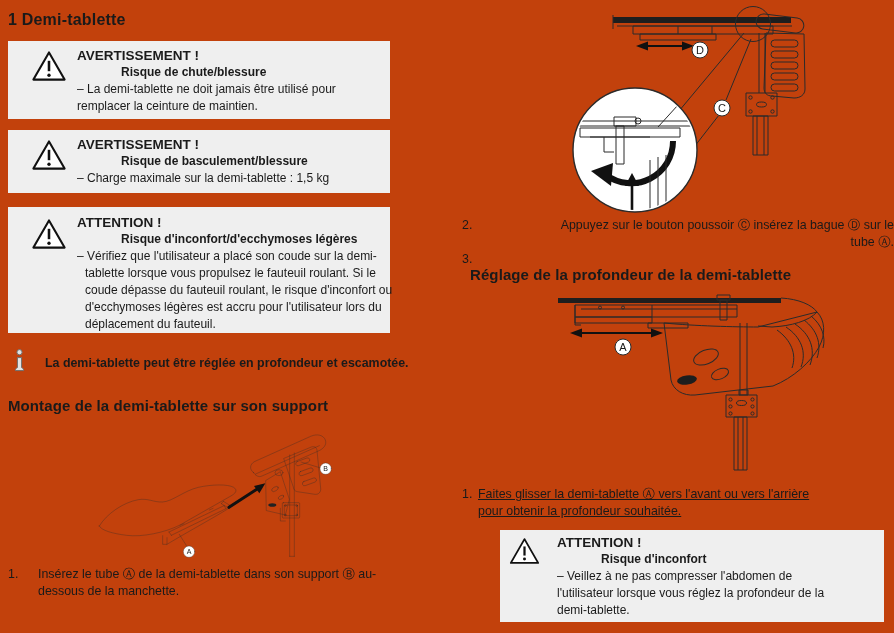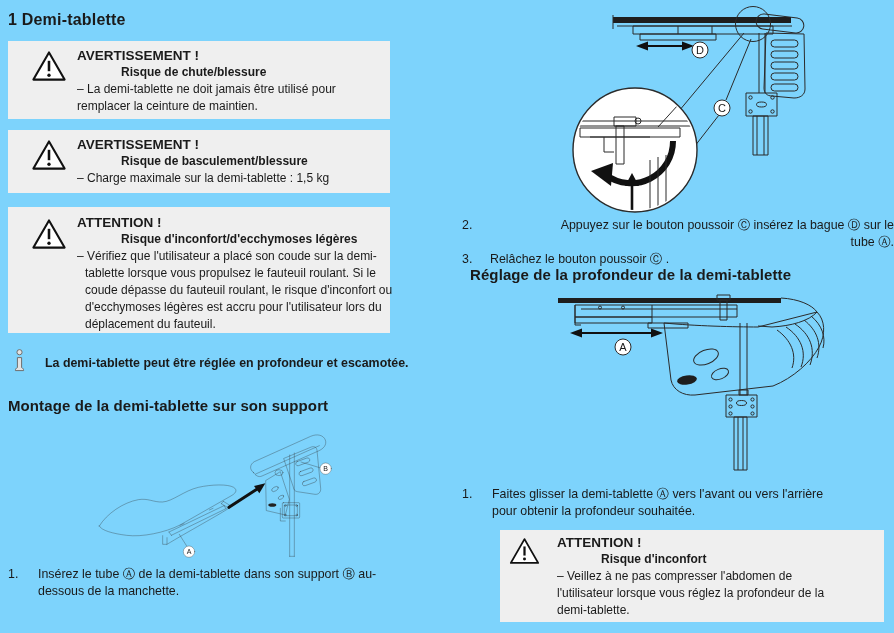--- a/index.html
+++ b/index.html
@@ -1,16 +1,16 @@
 <!DOCTYPE html>
 <html><head>
 <meta charset="utf-8">
 <style>
   html,body{margin:0;padding:0;background:#fff;}
-  .page{position:relative;width:894px;height:633px;background:#7dd3fc;overflow:hidden;
+  .page{position:relative;width:894px;height:633px;background:#c2410c;overflow:hidden;
         font-family:"Liberation Sans",sans-serif;color:#1a1a1a;}
   .title{position:absolute;left:8px;top:11px;font-size:16px;font-weight:bold;letter-spacing:.2px;}
   .h2{position:absolute;font-size:15px;font-weight:bold;letter-spacing:.1px;}
   .wbox{position:absolute;left:8px;width:382px;background:#efefef;}
   .wbox-r{position:absolute;background:#efefef;}
   .wicon{position:absolute;left:23px;top:9px;width:36px;height:32px;}
   .wicon svg,.wicon-r svg{display:block;width:100%;height:100%;}
   .wicon-r{position:absolute;left:9px;top:7px;width:31px;height:28px;}
   .wtext{position:absolute;left:69px;top:6px;width:358px;font-size:12px;line-height:17px;}
   .wtext-r{position:absolute;left:57px;top:4px;width:322px;font-size:12px;line-height:17px;}
@@ -207,21 +207,20 @@
     </svg>
   </div>
 
   <div class="step" style="left:462px;top:217px;width:432px;height:40px;">
     <span class="stepnum">2.</span>
     <span class="steptext" style="left:28px;width:404px;text-align:right;">Appuyez sur le bouton poussoir Ⓒ insérez la bague Ⓓ sur le
 tube Ⓐ.</span>
   </div>
   <div class="step" style="left:462px;top:251px;width:432px;height:20px;">
     <span class="stepnum">3.</span>
-    <span class="steptext" style="left:28px;width:404px;">Relâchez le bouton poussoir Ⓒ .</span>
   </div>
 
   <div class="h2" style="left:470px;top:266px;">Réglage de la profondeur de la demi-tablette</div>
 
   <div class="fig" style="left:545px;top:290px;width:349px;height:185px;">
     <svg width="349" height="185" viewBox="0 0 349 185">
       <g class="lineart" stroke-linejoin="round">
         <rect x="13" y="8" width="223" height="5" fill="#1e1e1e" stroke="none"></rect>
         <path d="M236 8 C254 9 267 15 272 22 C264 31 246 36 227 37 L213 36"></path>
         <rect x="30" y="15" width="162" height="12"></rect>
@@ -257,21 +256,21 @@
         <rect x="189" y="127" width="13" height="53"></rect>
         <path d="M193 127 V180 M198 127 V180"></path>
         <circle cx="78" cy="57" r="8" fill="#fff"></circle>
       </g>
       <text class="lbl" x="78" y="61" font-size="11" text-anchor="middle">A</text>
     </svg>
   </div>
 
   <div class="step" style="left:462px;top:486px;width:432px;height:40px;">
     <span class="stepnum">1.</span>
-    <span class="steptext" style="left:30px;width:402px;">Faites glisser la demi-tablette Ⓐ vers l'avant ou vers l'arrière
+    <span class="steptext" style="left:16px;width:402px;text-decoration:underline;">Faites glisser la demi-tablette Ⓐ vers l'avant ou vers l'arrière
 pour obtenir la profondeur souhaitée.</span>
   </div>
 
   <div class="wbox-r" style="left:500px;top:530px;width:384px;height:92px;">
     <div class="wicon-r">
       <svg viewBox="0 0 44 40">
           <path d="M22 3 L41.5 37 H2.5 Z" fill="#fff" stroke="#111" stroke-width="2.6" stroke-linejoin="round"></path>
           <path d="M22 13.5 V26.5" stroke="#111" stroke-width="3.2"></path>
           <circle cx="22" cy="31.5" r="2.1" fill="#111"></circle>
         </svg>

